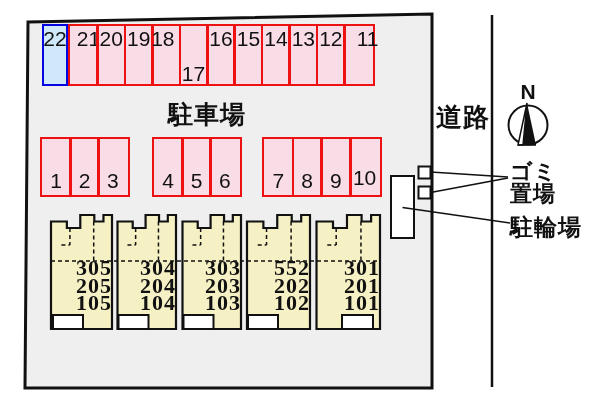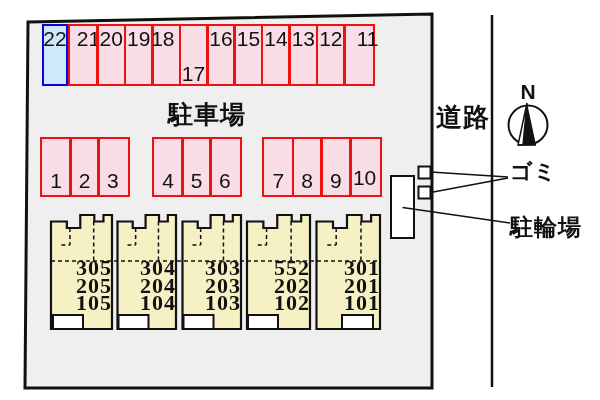--- a/index.html
+++ b/index.html
@@ -197,16 +197,17 @@
         <div class="unit-line">301</div>
         <div class="unit-line">201</div>
         <div class="unit-line">101</div>
       </div>
     </div>
 
   <div class="lbl jp" style="left:155px;top:98px;width:104px;text-align:center;font-size:25px;">駐車場</div>
   <div class="lbl jp" style="left:434px;top:100px;width:58px;text-align:center;font-size:26px;">道路</div>
   <div class="lbl jp" style="left:510px;top:161px;font-size:22px;line-height:21.5px;">
     <div>ゴミ</div>
+    <div>置場</div>
   </div>
   <div class="lbl jp" style="left:510px;top:212px;font-size:23px;">駐輪場</div>
   <div class="lbl" style="left:508px;top:80px;width:40px;text-align:center;font-size:21px;font-weight:700;">N</div>
 </div>
 
 </body></html>

